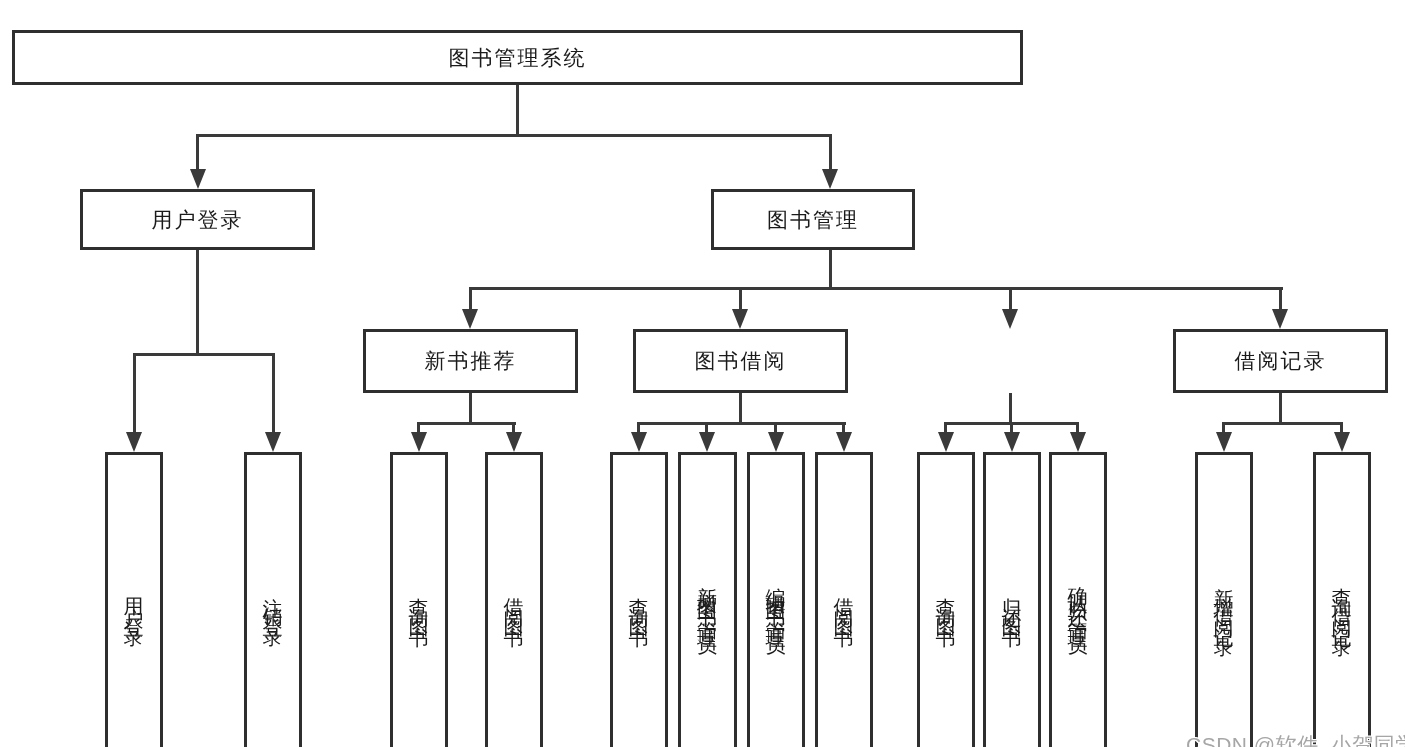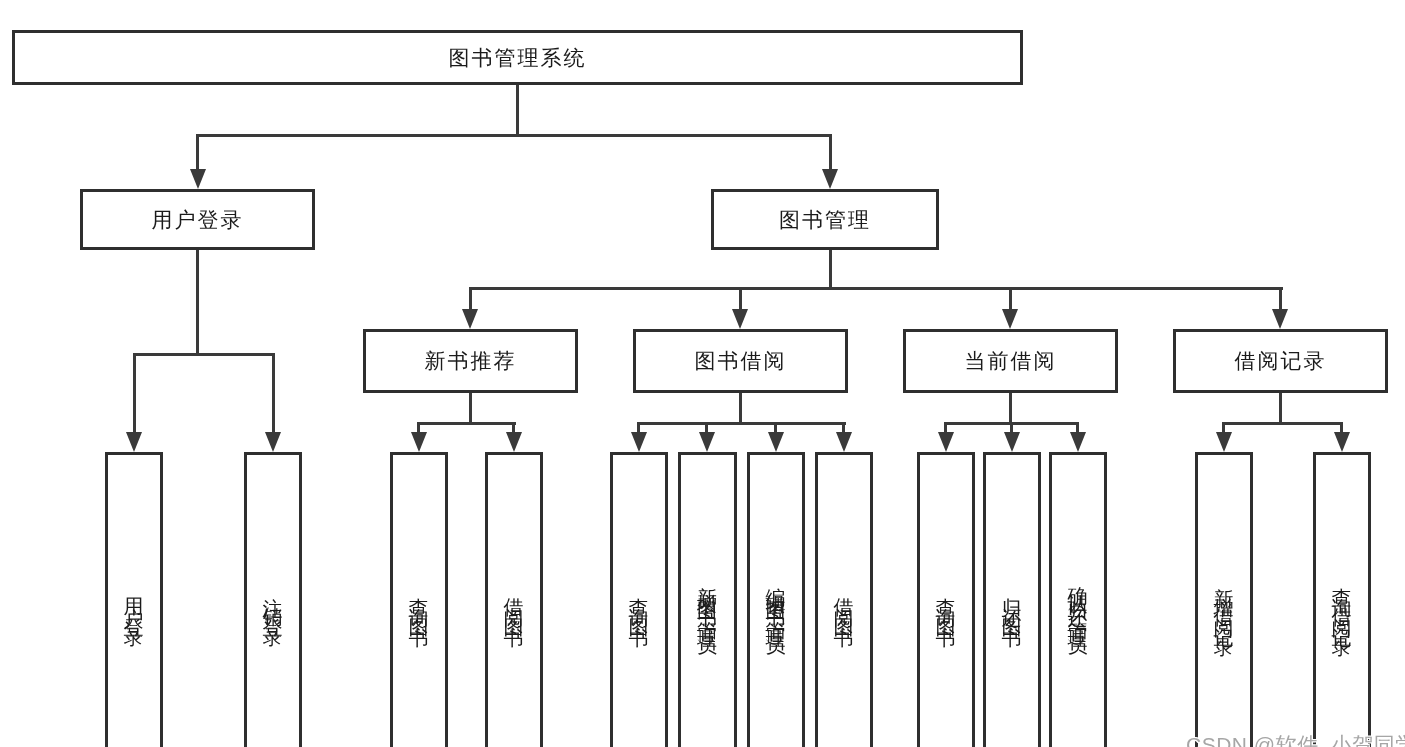--- a/index.html
+++ b/index.html
@@ -75,21 +75,21 @@
   <div class="line" style="left:516px; top:68px; width:3px; height:50px;"></div>
   <div class="line" style="left:196px; top:117px; width:636px; height:3px;"></div>
   <div class="line" style="left:196px; top:117px; width:3px; height:38px;"></div>
   <div class="arrowhead" style="left:190px; top:152px;"></div>
   <div class="line" style="left:829px; top:117px; width:3px; height:38px;"></div>
   <div class="arrowhead" style="left:822px; top:152px;"></div>
 
   <div class="box" style="left:80px; top:172px; width:235px; height:61px;">
     <span class="hlabel">用户登录</span>
   </div>
-  <div class="box" style="left:711px; top:172px; width:228px; height:61px;">
+  <div class="box" style="left:711px; top:172px; width:204px; height:61px;">
     <span class="hlabel">图书管理</span>
   </div>
 
   <div class="line" style="left:196px; top:233px; width:3px; height:104px;"></div>
   <div class="line" style="left:133px; top:336px; width:141px; height:3px;"></div>
   <div class="line" style="left:133px; top:336px; width:3px; height:79px;"></div>
   <div class="arrowhead" style="left:126px; top:415px;"></div>
   <div class="line" style="left:272px; top:336px; width:3px; height:79px;"></div>
   <div class="arrowhead" style="left:265px; top:415px;"></div>
 
@@ -102,23 +102,20 @@
   <div class="line" style="left:1009px; top:270px; width:3px; height:24px;"></div>
   <div class="arrowhead" style="left:1002px; top:292px;"></div>
   <div class="line" style="left:1279px; top:270px; width:3px; height:24px;"></div>
   <div class="arrowhead" style="left:1272px; top:292px;"></div>
 
   <div class="box" style="left:633px; top:312px; width:215px; height:64px;">
     <span class="hlabel">图书借阅</span>
   </div>
   <div class="box" style="left:363px; top:312px; width:215px; height:64px;">
     <span class="hlabel">新书推荐</span>
-  </div>
-  <div class="box" style="left:903px; top:312px; width:215px; height:64px;">
-    <span class="hlabel">当前借阅</span>
   </div>
   <div class="box" style="left:1173px; top:312px; width:215px; height:64px;">
     <span class="hlabel">借阅记录</span>
   </div>
 
   <div class="line" style="left:469px; top:376px; width:3px; height:30px;"></div>
   <div class="line" style="left:418px; top:405px; width:98px; height:3px;"></div>
   <div class="line" style="left:417px; top:405px; width:3px; height:12px;"></div>
   <div class="arrowhead" style="left:411px; top:415px;"></div>
   <div class="line" style="left:512px; top:405px; width:3px; height:12px;"></div>

